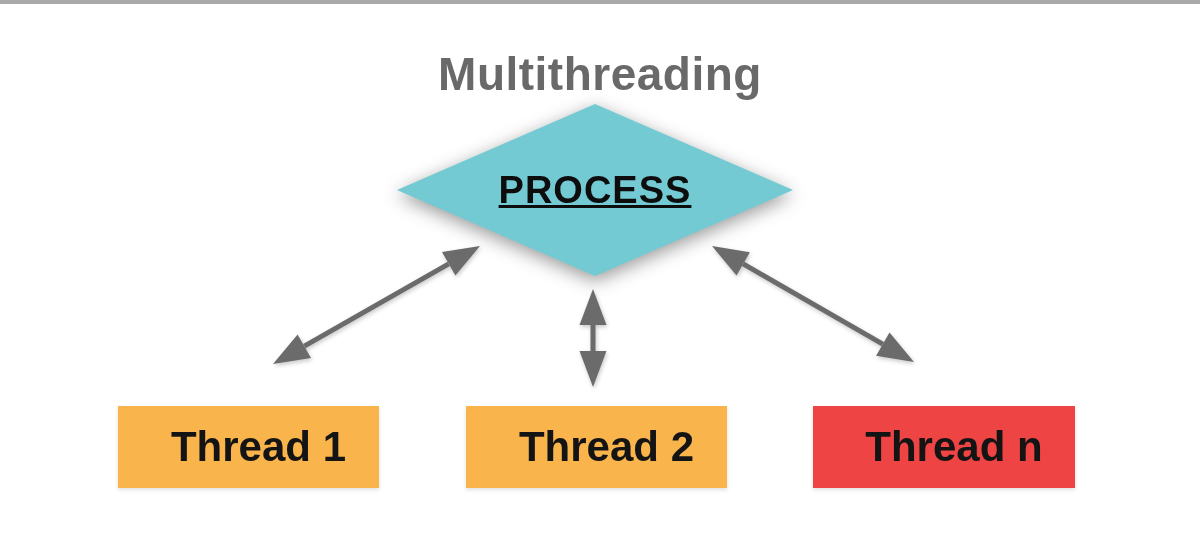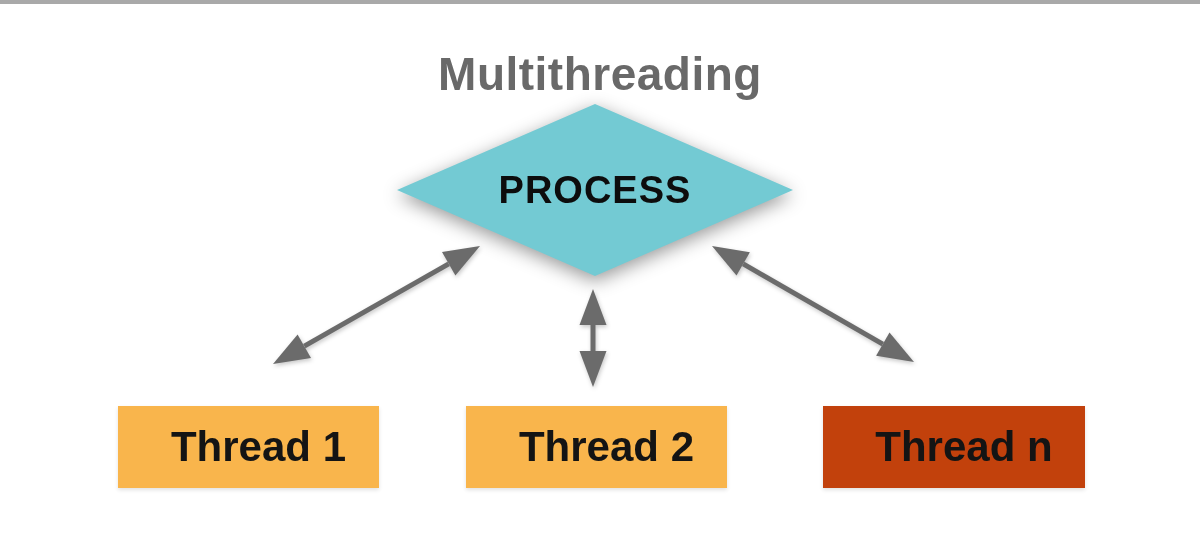--- a/index.html
+++ b/index.html
@@ -46,20 +46,21 @@
     left: 397px;
     top: 104px;
     width: 396px;
     height: 172px;
     display: flex;
     align-items: center;
     justify-content: center;
     font-size: 38px;
     font-weight: bold;
     letter-spacing: 1px;
+    text-decoration: underline;
   }
   .thread-box {
     position: absolute;
     top: 406px;
     height: 82px;
     display: flex;
     align-items: center;
     justify-content: center;
     font-size: 42px;
     font-weight: bold;
@@ -101,15 +102,15 @@
       <polygon points="914,362 876.1,355.8 889.5,332.4" fill="#6b6b6b"></polygon>
     </g>
   </svg>
 
   <div class="process-label" style="color: rgb(13, 13, 13);">PROCESS</div>
 
   <div class="thread-box t1" style="background-color: rgb(249, 181, 76); color: rgb(20, 20, 20);">Thread 1</div>
 
   <div class="thread-box t2" style="background-color: rgb(249, 181, 76); color: rgb(20, 20, 20);">Thread 2</div>
 
-  <div class="thread-box t3" style="background-color: #c2410c; color: rgb(20, 20, 20); margin-left: 10px;">Thread n</div>
+  <div class="thread-box t3" style="background-color: #ef4444; color: rgb(20, 20, 20);">Thread n</div>
 
 </div>
 
 </body></html>

